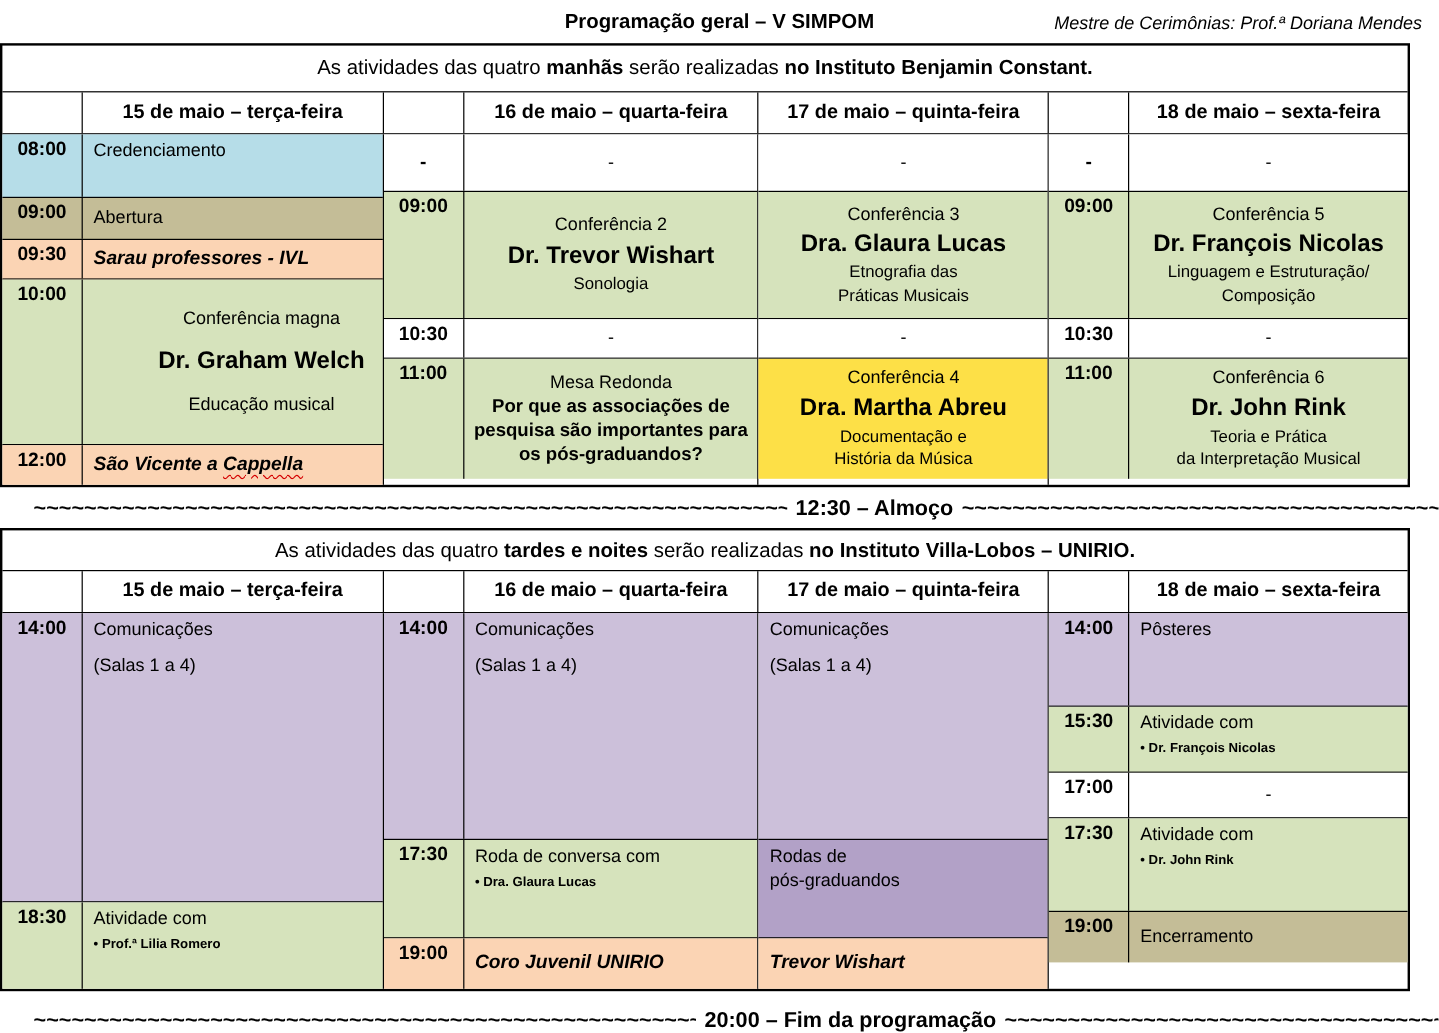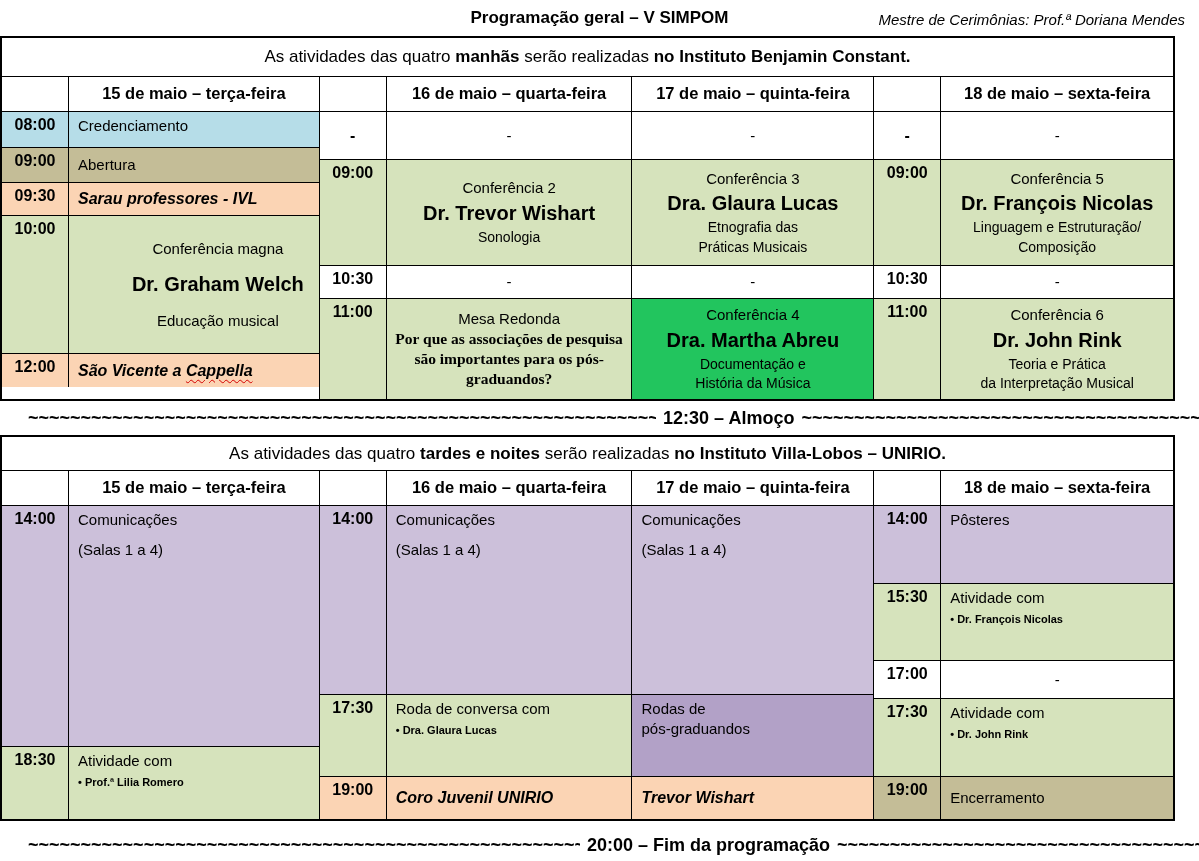--- a/index.html
+++ b/index.html
@@ -45,21 +45,21 @@
   .cbox.al-center { align-items: center; text-align: center; padding-left: 4px; padding-right: 4px; }
   .line { line-height: 1.22; }
   .line.ln-name { margin: 3px 0 2px 0; }
   .line.ln-nameM { margin: 14px 0; }
 
   .sg.reg  { font-size: 15px; }
   .sg.sub  { font-size: 14px; line-height: 1.15; }
   .sg.name { font-size: 20px; font-weight: bold; }
   .sg.bi   { font-size: 16px; font-weight: bold; font-style: italic; }
   .sg.bold { font-size: 11px; font-weight: bold; }
-  .sg.boldq{ font-size: 15.5px; font-weight: bold; font-family: Liberation Serif, serif; }
+  .sg.boldq{ font-size: 15.5px; font-weight: bold; }
   .sg.wavy { text-decoration: underline; text-decoration-style: wavy; text-decoration-color: #d40000;
              text-decoration-thickness: 1px; text-underline-offset: 3px; }
 
   
   .divider { display: flex; align-items: center; font-weight: bold; font-size: 18px;
              white-space: nowrap; overflow: hidden; padding-left: 28px; height: 34px; }
   .tleft { flex: none; overflow: hidden; }
   #lunch-divider .tleft { width: 628px; }
   #end-divider  .tleft { width: 552px; }
   .tlabel { flex: none; padding: 0 7px; }
@@ -88,21 +88,21 @@
       <div class="h-group g3">
         <div class="h-label">17 de maio – quinta-feira</div>
       </div>
       <div class="h-group g4">
         <div class="h-time"></div>
         <div class="h-label">18 de maio – sexta-feira</div>
       </div>
     </div>
   <div class="cols">
       <div class="group g1">
-        <div class="cell" style="height: 36px; background: rgb(182, 221, 232);">
+        <div class="cell" style="height: 53px; background: rgb(182, 221, 232);">
           <div class="tbox">08:00</div>
           <div class="cbox al-left va-top">
             <div class="line"><span class="sg reg">Credenciamento</span></div>
           </div>
         </div>
         <div class="cell" style="height: 35px; background: rgb(196, 189, 151);">
           <div class="tbox">09:00</div>
           <div class="cbox al-left va-center">
             <div class="line"><span class="sg reg">Abertura</span></div>
           </div>
@@ -169,21 +169,21 @@
             <div class="line ln-name"><span class="sg name">Dra. Glaura Lucas</span></div>
             <div class="line"><span class="sg sub">Etnografia das</span></div>
             <div class="line"><span class="sg sub">Práticas Musicais</span></div>
           </div>
         </div>
         <div class="cell" style="height: 33px; background: rgb(255, 255, 255);">
           <div class="cbox al-center va-center">
             <div class="line"><span class="sg reg">-</span></div>
           </div>
         </div>
-        <div class="cell" style="height: 100px; background: #22c55e;">
+        <div class="cell" style="height: 100px; background: #fde047;">
           <div class="cbox al-center va-center">
             <div class="line"><span class="sg reg">Conferência 4</span></div>
             <div class="line ln-name"><span class="sg name">Dra. Martha Abreu</span></div>
             <div class="line"><span class="sg sub">Documentação e</span></div>
             <div class="line"><span class="sg sub">História da Música</span></div>
           </div>
         </div>
       </div>
       <div class="group g4">
         <div class="cell" style="height: 48px; background: rgb(255, 255, 255);">
@@ -303,21 +303,21 @@
           </div>
         </div>
       </div>
       <div class="group g4">
         <div class="cell" style="height: 78px; background: rgb(204, 192, 218);">
           <div class="tbox">14:00</div>
           <div class="cbox al-left va-top">
             <div class="line"><span class="sg reg">Pôsteres</span></div>
           </div>
         </div>
-        <div class="cell" style="height: 77px; background: rgb(214, 227, 188);">
+        <div class="cell" style="height: 55px; background: rgb(214, 227, 188);">
           <div class="tbox">15:30</div>
           <div class="cbox al-left va-top">
             <div class="line"><span class="sg reg">Atividade com</span></div>
             <div class="line"><span class="sg bold">• Dr. François Nicolas</span></div>
           </div>
         </div>
         <div class="cell" style="height: 38px; background: rgb(255, 255, 255);">
           <div class="tbox">17:00</div>
           <div class="cbox al-center va-center">
             <div class="line"><span class="sg reg">-</span></div>

